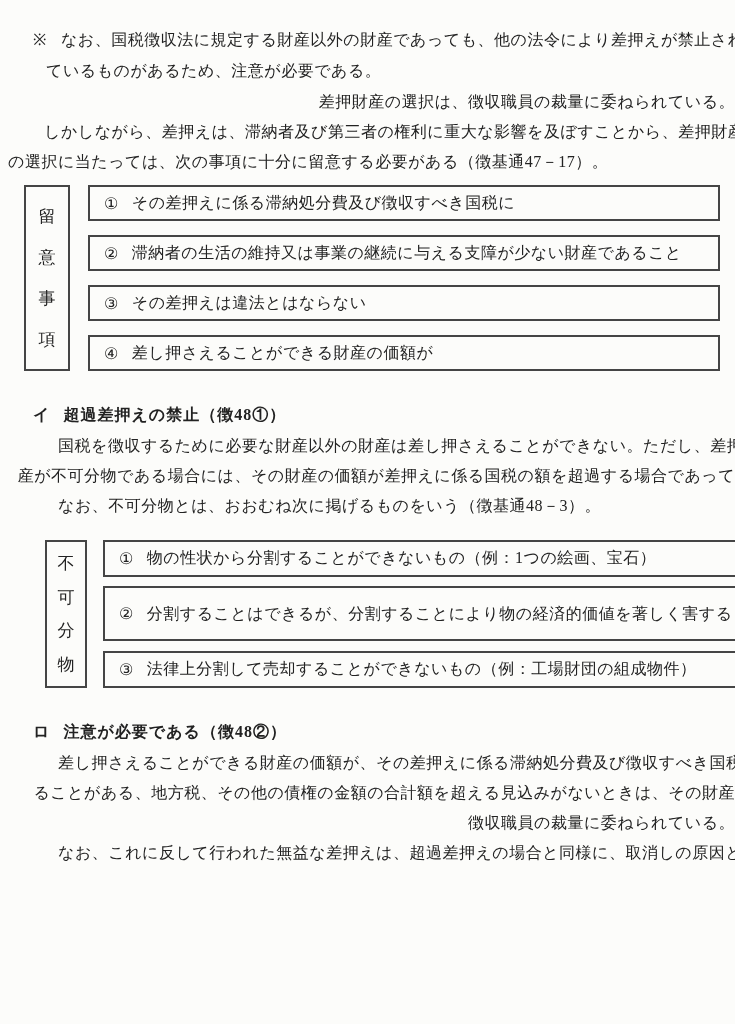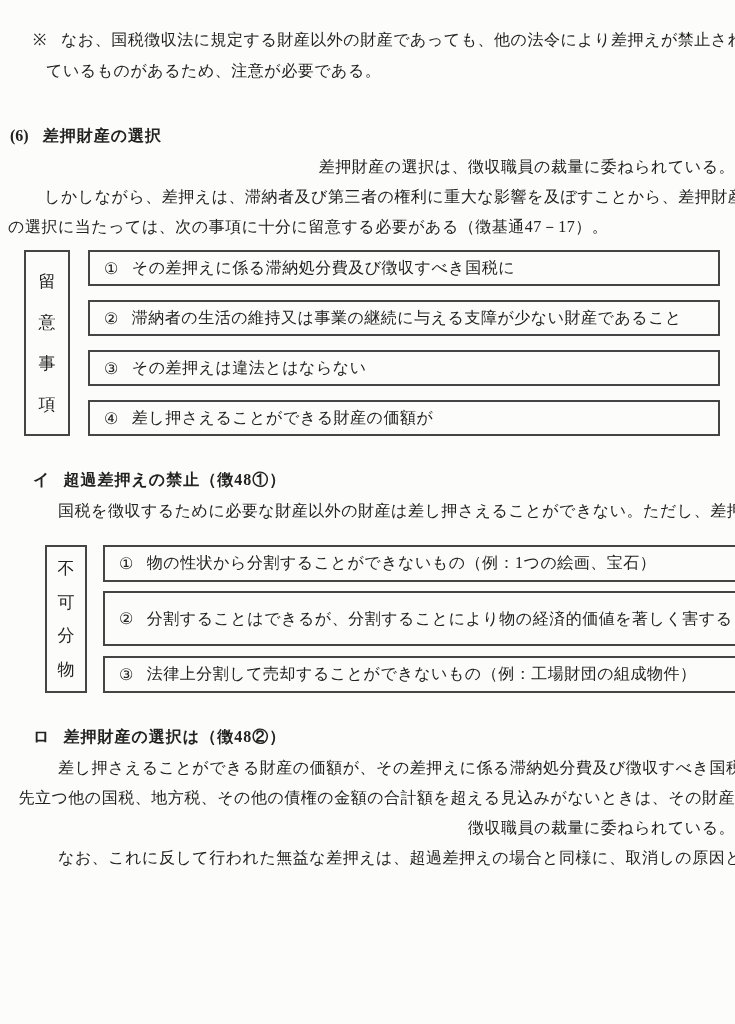--- a/index.html
+++ b/index.html
@@ -80,23 +80,20 @@
 
 <div class="page">
 
   <div class="note">
     <div class="line first">
       <span class="marker">※</span><span>なお、国税徴収法に規定する財産以外の財産であっても、他の法令により差押えが禁止され</span>
     </div>
     <div class="line cont">ているものがあるため、注意が必要である。</div>
   </div>
 
-  <div class="h-main">
-    <span class="num">(6)</span><span>差押財産の選択</span>
-  </div>
 
   <div class="para ind1 mt-p">
     <div class="line first">差押財産の選択は、徴収職員の裁量に委ねられている。</div>
   </div>
   <div class="para ind1">
     <div class="line first">しかしながら、差押えは、滞納者及び第三者の権利に重大な影響を及ぼすことから、差押財産</div>
     <div class="line cont">の選択に当たっては、次の事項に十分に留意する必要がある（徴基通47－17）。</div>
   </div>
 
   <div class="t-table" id="table1">
@@ -125,20 +122,24 @@
       </div>
     </div>
   </div>
 
   <div class="h-sub mt-h1">
     <span class="num">イ</span><span>超過差押えの禁止（徴48①）</span>
   </div>
 
   <div class="para ind2 mt-p">
     <div class="line first">国税を徴収するために必要な財産以外の財産は差し押さえることができない。ただし、差押財</div>
+    <div class="line cont">産が不可分物である場合には、その財産の価額が差押えに係る国税の額を超過する場合であって</div>
+  </div>
+  <div class="para ind2">
+    <div class="line first">なお、不可分物とは、おおむね次に掲げるものをいう（徴基通48－3）。</div>
   </div>
 
   <div class="t-table" id="table2">
     <div class="label-box">
       <span>不</span>
       <span>可</span>
       <span>分</span>
       <span>物</span>
     </div>
     <div class="items">
@@ -153,25 +154,25 @@
         <div class="bline c2">もの（例：1棟の家屋）</div>
       </div>
       <div class="item-box b3">
         <span class="cnum">③</span>
           <span>法律上分割して売却することができないもの（例：工場財団の組成物件）</span>
       </div>
     </div>
   </div>
 
   <div class="h-sub mt-h1">
-    <span class="num">ロ</span><span>差押財産の選択は（徴48②）</span>
+    <span class="num">ロ</span><span>注意が必要である（徴48②）</span>
   </div>
 
   <div class="para ind2 mt-p">
     <div class="line first">差し押さえることができる財産の価額が、その差押えに係る滞納処分費及び徴収すべき国税に</div>
-    <div class="line cont">先立つ他の国税、地方税、その他の債権の金額の合計額を超える見込みがないときは、その財産</div>
+    <div class="line cont">ることがある、地方税、その他の債権の金額の合計額を超える見込みがないときは、その財産</div>
     <div class="line cont">徴収職員の裁量に委ねられている。</div>
   </div>
   <div class="para ind2">
     <div class="line first">なお、これに反して行われた無益な差押えは、超過差押えの場合と同様に、取消しの原因とな</div>
   </div>
 
 </div>
 
 </body></html>

